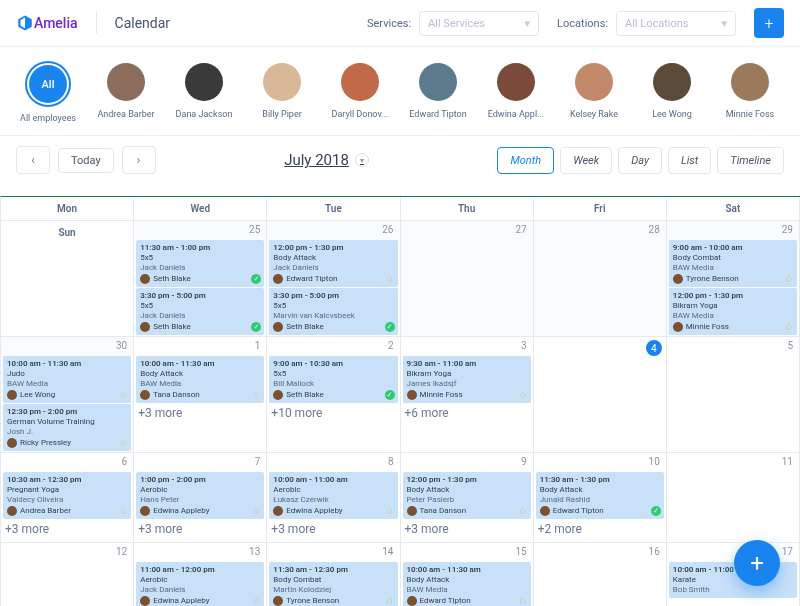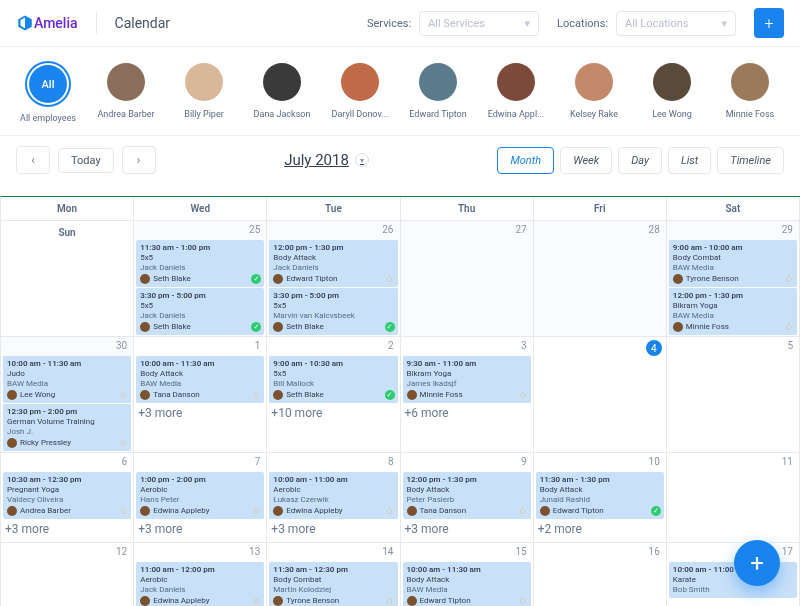--- a/index.html
+++ b/index.html
@@ -96,29 +96,29 @@
         <div class="emp-name">All employees</div>
       </div>
       <div class="emp">
         <div class="avatar-ring">
           <div class="avatar" style="background: rgb(138, 109, 90);"></div>
         </div>
         <div class="emp-name">Andrea Barber</div>
       </div>
       <div class="emp">
         <div class="avatar-ring">
+          <div class="avatar" style="background: rgb(58, 58, 58);"></div>
+        </div>
+        <div class="emp-name">Dana Jackson</div>
+      </div>
+      <div class="emp">
+        <div class="avatar-ring">
           <div class="avatar" style="background: rgb(217, 184, 153);"></div>
         </div>
         <div class="emp-name">Billy Piper</div>
-      </div>
-      <div class="emp">
-        <div class="avatar-ring">
-          <div class="avatar" style="background: rgb(58, 58, 58);"></div>
-        </div>
-        <div class="emp-name">Dana Jackson</div>
       </div>
       <div class="emp">
         <div class="avatar-ring">
           <div class="avatar" style="background: rgb(192, 106, 74);"></div>
         </div>
         <div class="emp-name">Daryll Donov...</div>
       </div>
       <div class="emp">
         <div class="avatar-ring">
           <div class="avatar" style="background: rgb(91, 122, 140);"></div>

